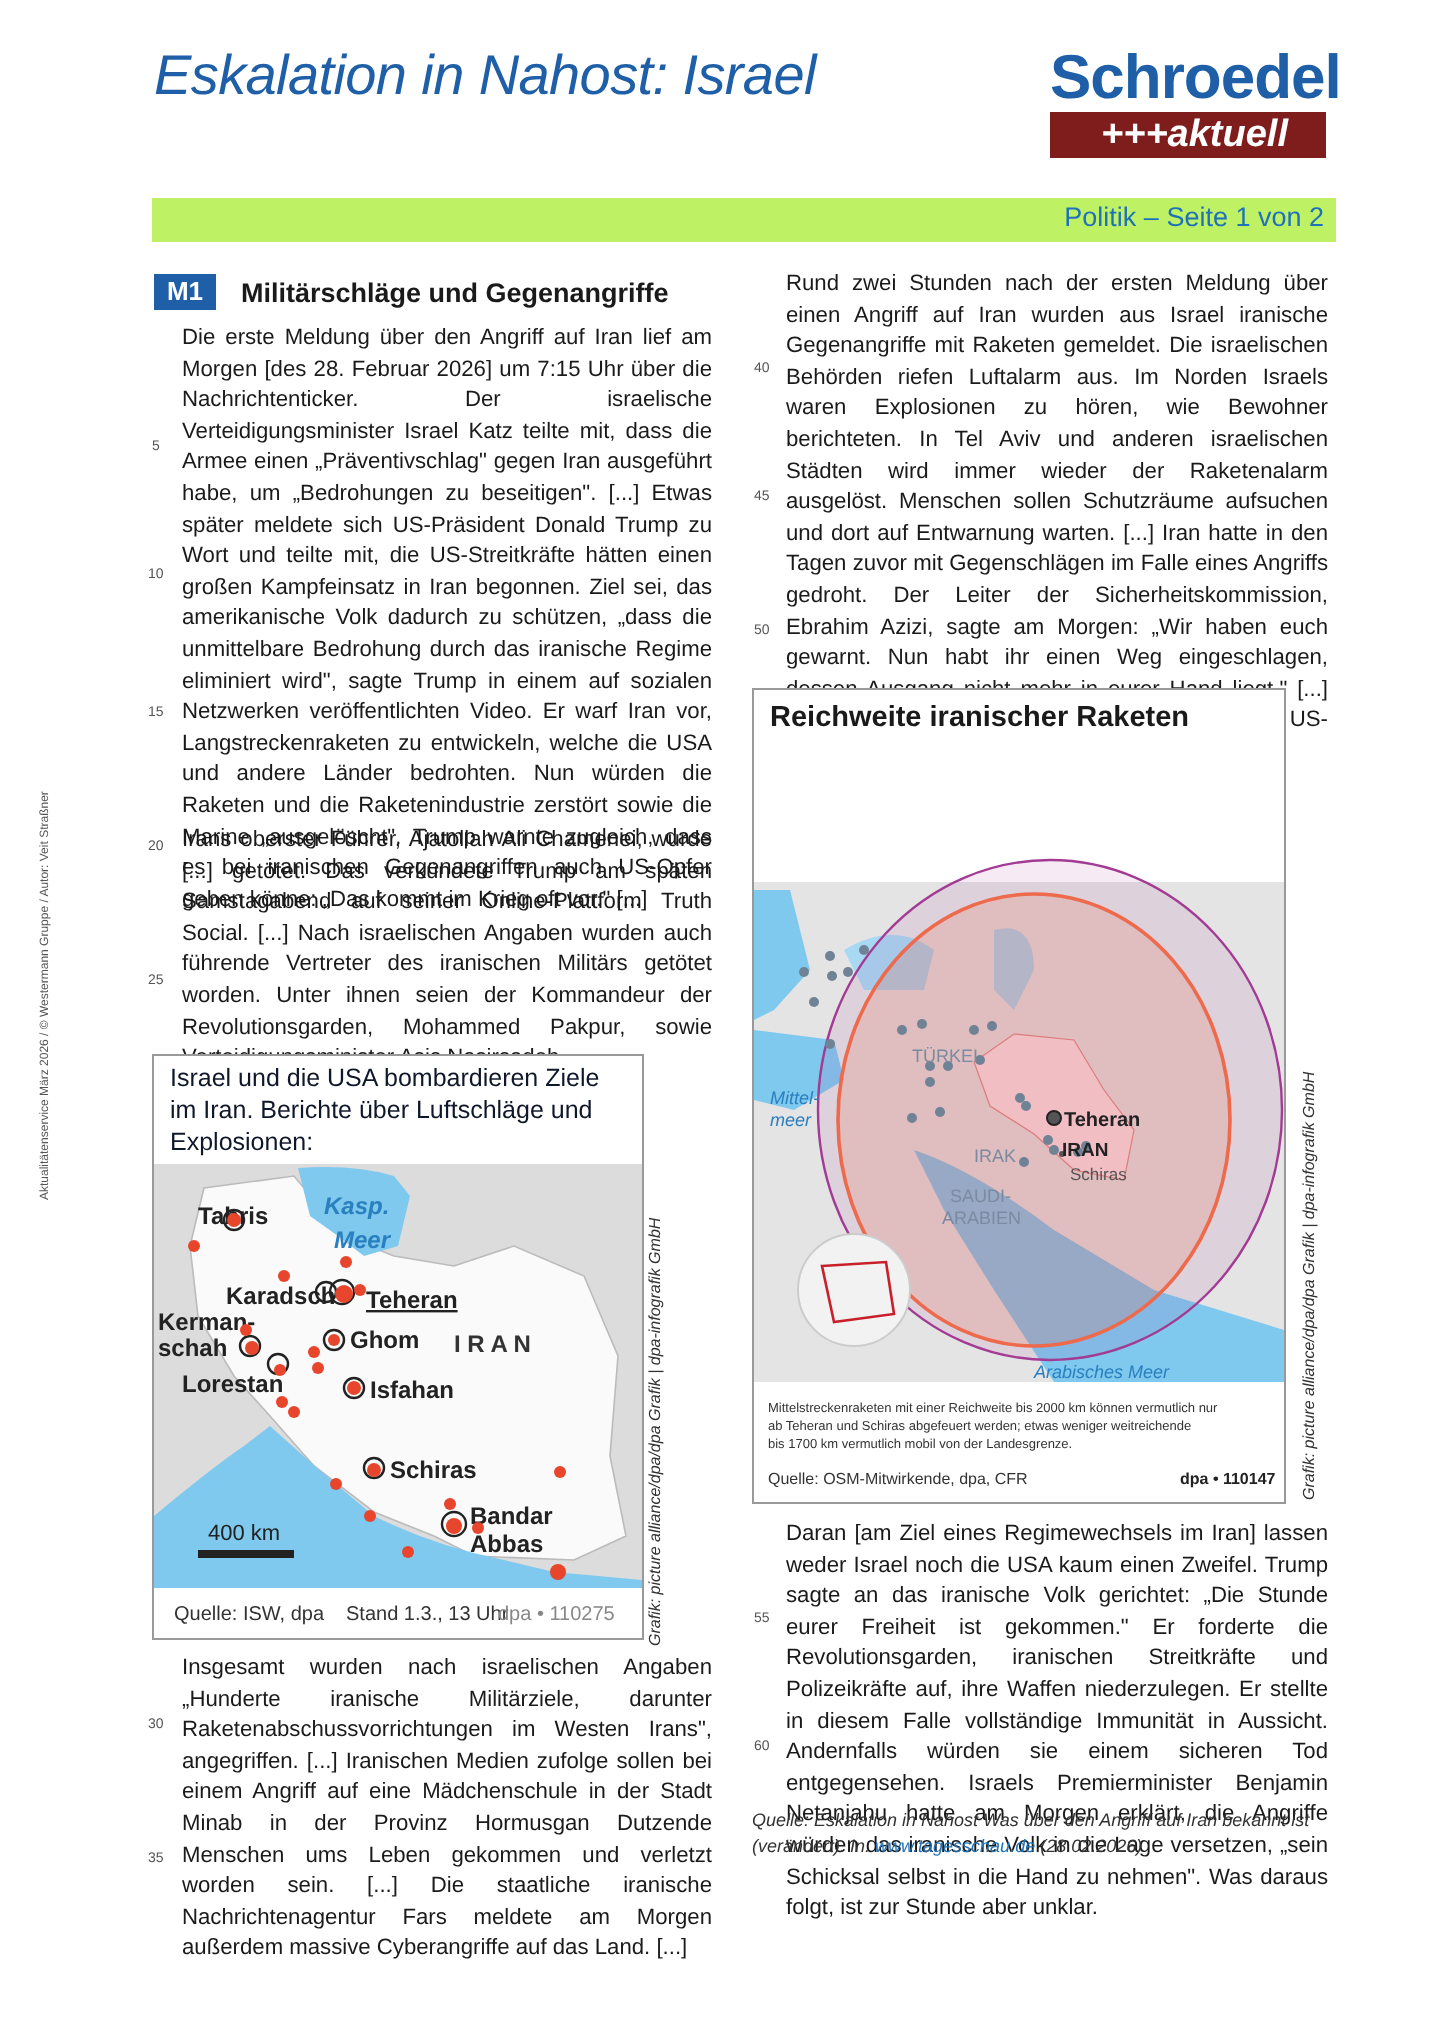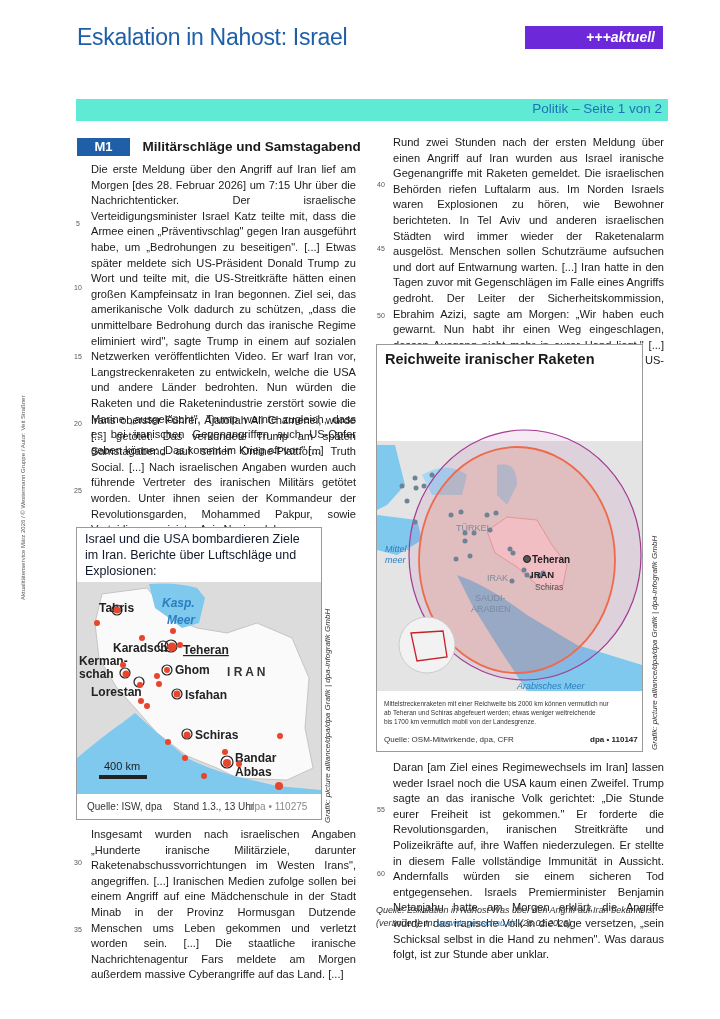--- a/index.html
+++ b/index.html
@@ -1,52 +1,53 @@
 <!DOCTYPE html>
 <html><head>
 <meta charset="utf-8">
 <style>
   html,body{margin:0;padding:0;background:#fff;}
   body{width:720px;height:1019px;position:relative;overflow:hidden;font-family:"Liberation Sans","DejaVu Sans",sans-serif;color:#1a1a1a;}
-  .title{position:absolute;left:77px;top:22px;font-size:23px;line-height:31px;color:#1f5fa8;font-weight:normal;letter-spacing:-0.3px;margin:0;}
+  .title{position:absolute;left:77px;top:22px;font-size:28px;line-height:31px;color:#1f5fa8;font-weight:normal;letter-spacing:-0.3px;margin:0;font-style:italic;}
   .title span{display:block;}
   .logo{position:absolute;left:525px;top:24px;width:138px;}
   .logo-name{font-size:31px;font-weight:bold;color:#1f5fa8;line-height:30px;text-align:right;letter-spacing:-0.5px;}
-  .logo-bar{background:#6d28d9;color:#fff;font-style:italic;font-size:14px;line-height:23px;text-align:right;padding-right:8px;margin-top:2px;font-weight:bold;}
-  .subbar{position:absolute;left:76px;top:99px;width:592px;height:22px;background:#5eead4;}
+  .logo-bar{background:#7f1d1d;color:#fff;font-style:italic;font-size:19px;line-height:23px;text-align:right;padding-right:19px;margin-top:2px;font-weight:bold;}
+  .subbar{position:absolute;left:76px;top:99px;width:592px;height:22px;background:#bef264;}
   .subbar-text{position:absolute;right:6px;top:2px;font-size:13.5px;color:#1f72b8;}
   .side-credit{position:absolute;left:20px;top:600px;transform:rotate(-90deg);transform-origin:left top;font-size:6px;color:#555;white-space:nowrap;}
   .m1{position:absolute;left:77px;top:137px;}
-  .m1-badge{display:inline-block;background:#1f5fa8;color:#fff;font-weight:bold;font-size:13px;width:53px;height:18px;line-height:18px;text-align:center;vertical-align:middle;}
+  .m1-badge{display:inline-block;background:#1f5fa8;color:#fff;font-weight:bold;font-size:13px;width:31px;height:18px;line-height:18px;text-align:center;vertical-align:middle;}
   .m1-title{display:inline-block;font-weight:bold;font-size:13.5px;margin-left:8px;vertical-align:middle;}
   .para{position:absolute;font-size:11.1px;line-height:15.6px;text-align:justify;hyphens:manual;}
   .lnum{position:absolute;font-size:7px;color:#555;}
   .map-box{position:absolute;border:1px solid #999;background:#fff;overflow:hidden;text-decoration:underline;}
   .credit-vert{position:absolute;transform:rotate(-90deg);transform-origin:left top;font-size:8px;font-style:italic;color:#333;white-space:nowrap;}
   .src{position:absolute;font-size:9px;font-style:italic;color:#333;line-height:13px;}
   .src a{color:#1f72b8;text-decoration:none;}
   svg text{font-family:"Liberation Sans","DejaVu Sans",sans-serif;}
 </style>
 </head>
 <body>
 
 <h1 class="title">
   <span>Eskalation in Nahost: Israel</span>
 </h1>
 <div class="logo">
+  <div class="logo-name">Schroedel</div>
   <div class="logo-bar">+++aktuell</div>
 </div>
 <div class="subbar">
   <span class="subbar-text">Politik – Seite 1 von 2</span>
 </div>
 <div class="side-credit">Aktualitätenservice März 2026 / © Westermann Gruppe / Autor: Veit Straßner</div>
 
 <div class="m1">
   <span class="m1-badge">M1</span>
-  <span class="m1-title">Militärschläge und Samstagabend</span>
+  <span class="m1-title">Militärschläge und Gegenangriffe</span>
 </div>
 
 <div class="para" style="left:91px;top:162px;width:265px;">Die erste Meldung über den Angriff auf Iran lief am Morgen [des 28. Februar 2026] um 7:15 Uhr über die Nachrichtenticker. Der israelische Verteidigungsminister Israel Katz teilte mit, dass die Armee einen „Präventivschlag" gegen Iran ausgeführt habe, um „Bedrohungen zu beseitigen". [...] Etwas später meldete sich US-Präsident Donald Trump zu Wort und teilte mit, die US-Streitkräfte hätten einen großen Kampfeinsatz in Iran begonnen. Ziel sei, das amerikanische Volk dadurch zu schützen, „dass die unmittelbare Bedrohung durch das iranische Regime eliminiert wird", sagte Trump in einem auf sozialen Netzwerken veröffentlichten Video. Er warf Iran vor, Langstreckenraketen zu entwickeln, welche die USA und andere Länder bedrohten. Nun würden die Raketen und die Raketenindustrie zerstört sowie die Marine „ausgelöscht". Trump warnte zugleich, dass es bei iranischen Gegenangriffen auch US-Opfer geben könne: „Das kommt im Krieg oft vor." [...]</div>
 <div class="para" style="left:91px;top:413px;width:265px;">Irans oberster Führer, Ajatollah Ali Chamenei, wurde [...] getötet. Das verkündete Trump am späten Samstagabend auf seiner Online-Plattform Truth Social. [...] Nach israelischen Angaben wurden auch führende Vertreter des iranischen Militärs getötet worden. Unter ihnen seien der Kommandeur der Revolutionsgarden, Mohammed Pakpur, sowie Verteidigungsminister Asis Nasirsadeh.</div>
 <div class="para" style="left:91px;top:827px;width:265px;">Insgesamt wurden nach israelischen Angaben „Hunderte iranische Militärziele, darunter Raketenabschussvorrichtungen im Westen Irans", angegriffen. [...] Iranischen Medien zufolge sollen bei einem Angriff auf eine Mädchenschule in der Stadt Minab in der Provinz Hormusgan Dutzende Menschen ums Leben gekommen und verletzt worden sein. [...] Die staatliche iranische Nachrichtenagentur Fars meldete am Morgen außerdem massive Cyberangriffe auf das Land. [...]</div>
 
 <div class="para" style="left:393px;top:135px;width:271px;">Rund zwei Stunden nach der ersten Meldung über einen Angriff auf Iran wurden aus Israel iranische Gegenangriffe mit Raketen gemeldet. Die israelischen Behörden riefen Luftalarm aus. Im Norden Israels waren Explosionen zu hören, wie Bewohner berichteten. In Tel Aviv und anderen israelischen Städten wird immer wieder der Raketenalarm ausgelöst. Menschen sollen Schutzräume aufsuchen und dort auf Entwarnung warten. [...] Iran hatte in den Tagen zuvor mit Gegenschlägen im Falle eines Angriffs gedroht. Der Leiter der Sicherheitskommission, Ebrahim Azizi, sagte am Morgen: „Wir haben euch gewarnt. Nun habt ihr einen Weg eingeschlagen, dessen Ausgang nicht mehr in eurer Hand liegt." [...] Zudem attackierte Iran nach eigenen Angaben vier US-Militärstützpunkte in der Region [...].</div>
 <div class="para" style="left:393px;top:760px;width:271px;">Daran [am Ziel eines Regimewechsels im Iran] lassen weder Israel noch die USA kaum einen Zweifel. Trump sagte an das iranische Volk gerichtet: „Die Stunde eurer Freiheit ist gekommen." Er forderte die Revolutionsgarden, iranischen Streitkräfte und Polizeikräfte auf, ihre Waffen niederzulegen. Er stellte in diesem Falle vollständige Immunität in Aussicht. Andernfalls würden sie einem sicheren Tod entgegensehen. Israels Premierminister Benjamin Netanjahu hatte am Morgen erklärt, die Angriffe würden das iranische Volk in die Lage versetzen, „sein Schicksal selbst in die Hand zu nehmen". Was daraus folgt, ist zur Stunde aber unklar.</div>
 
 <span class="lnum" style="left:76px;top:220px;">5</span>

